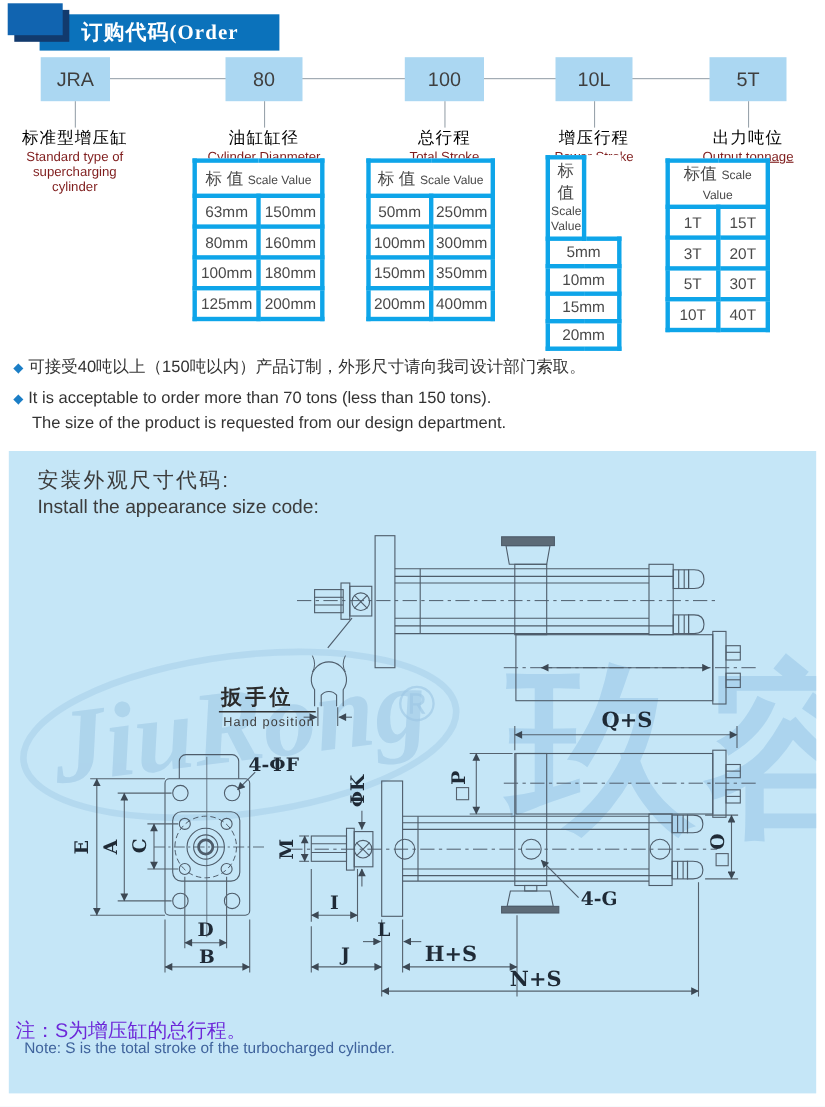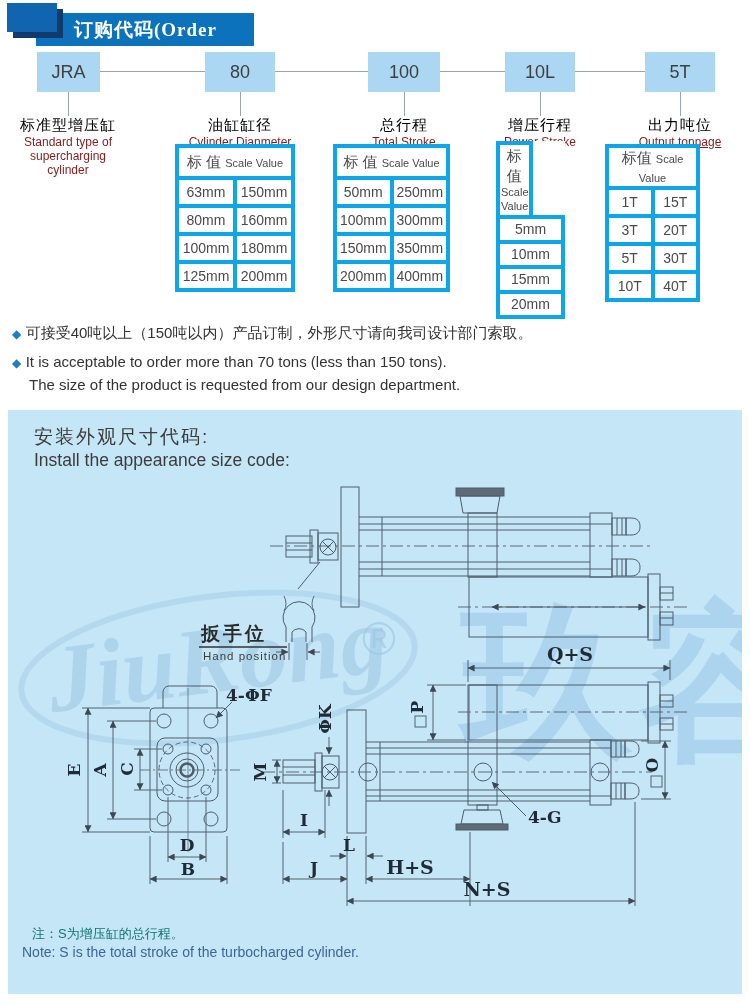--- a/index.html
+++ b/index.html
@@ -33,21 +33,21 @@
   .stacked .hcn,.stacked .hen{display:block;line-height:1.3;}
 
   
   .bullet-diamond{color:#1b7ec6;font-size:12px;}
   .btext{font-size:15px;color:#333333;}
 
   
   .panel{left:8px;top:410px;width:734px;height:584px;background:#c5e6f7;}
   .ptitle-cn{left:34px;top:424px;font-size:19px;color:#3c3c3c;letter-spacing:2px;}
   .ptitle-en{left:34px;top:450px;font-size:17.5px;color:#3c3c3c;}
-  .pnote-cn{left:32px;top:925px;font-size:13px;color:#0f766e;}
+  .pnote-cn{left:14px;top:925px;font-size:18px;color:#6d28d9;}
   .pnote-en{left:22px;top:944px;font-size:14px;color:#3f639c;}
 
   svg text{user-select:none;}
   .dimtext{font-family:"DejaVu Serif",serif;font-weight:bold;font-size:17px;fill:#1f2a36;}
   .dimtext-lg{font-family:"DejaVu Serif",serif;font-weight:bold;font-size:19px;fill:#1f2a36;}
   .handcn{font-family:"Liberation Sans",sans-serif;font-weight:bold;font-size:19px;fill:#2b2b2b;letter-spacing:3px;}
   .handen{font-family:"Liberation Sans",sans-serif;font-size:11.5px;fill:#3d3d3d;letter-spacing:1px;}
   .wm-brand{font-family:"Liberation Serif",serif;font-style:italic;font-weight:bold;font-size:96px;fill:#9cc6e4;opacity:0.55;}
   .wm-reg{font-family:"Liberation Sans",sans-serif;font-size:46px;fill:#9cc6e4;opacity:0.6;}
   .wm-cn{font-family:"Liberation Serif",serif;font-weight:bold;font-size:170px;fill:#a6d0ec;opacity:0.8;letter-spacing:8px;}

